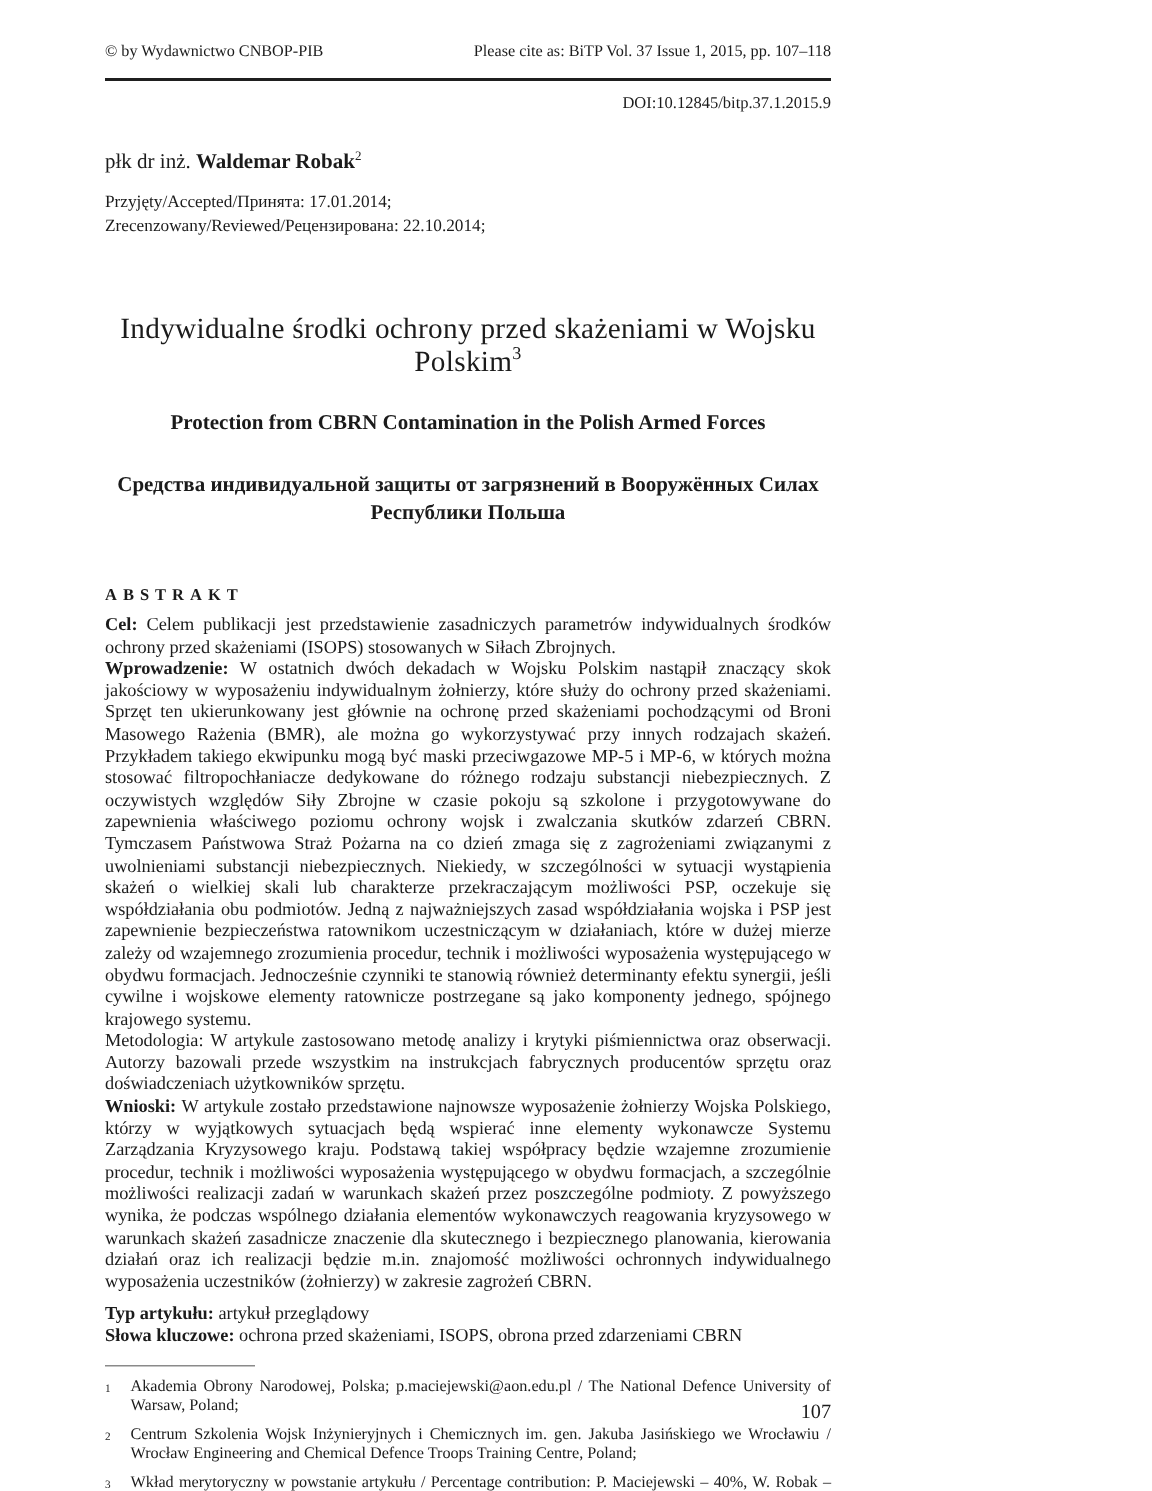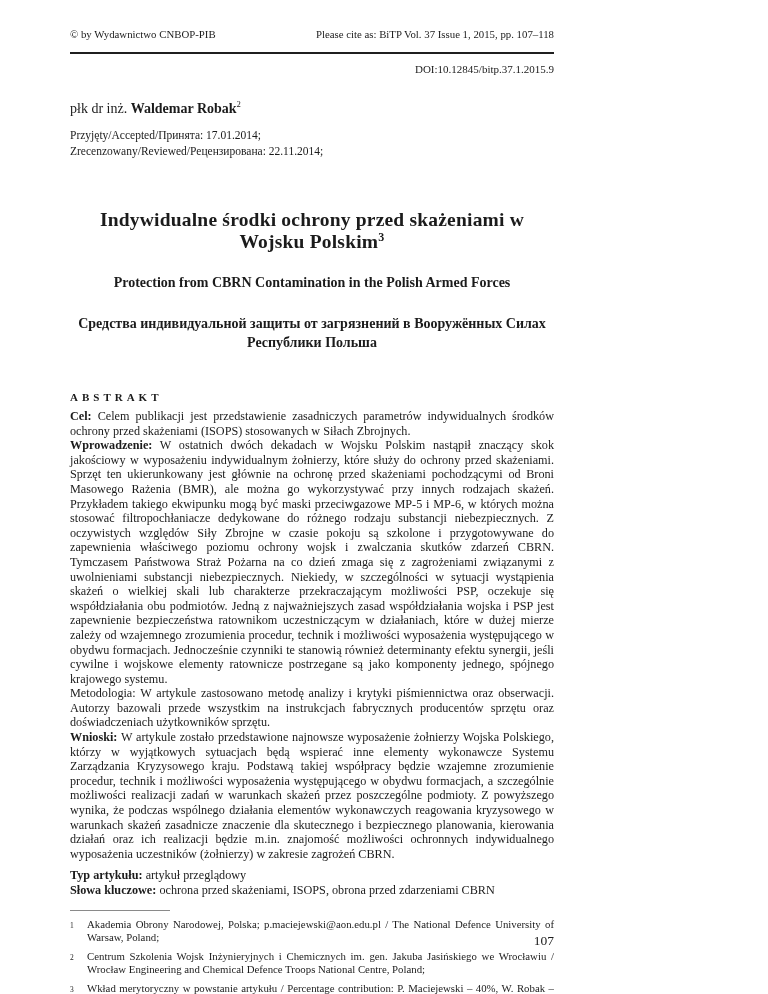--- a/index.html
+++ b/index.html
@@ -51,21 +51,21 @@
   .date-line {
     font-size: 11.5px;
     line-height: 16px;
   }
 
   
   .title-pl {
     margin-top: 50px;
     text-align: center;
     font-size: 19.5px;
-    font-weight: bold;
+    font-weight: normal;
     letter-spacing: 0.2px;
   }
   .title-en {
     margin-top: 22px;
     text-align: center;
     font-size: 14px;
     font-weight: bold;
   }
   .title-ru {
     margin-top: 23px;
@@ -147,21 +147,21 @@
 
   <div class="authors">
     <div class="author-line">
       <span>płk dr inż.</span>
       <b>Waldemar Robak</b><sup>2</sup>
     </div>
   </div>
 
   <div class="dates">
     <div class="date-line">Przyjęty/Accepted/Принята: 17.01.2014;</div>
-    <div class="date-line">Zrecenzowany/Reviewed/Рецензирована: 22.11.2014;</div>
+    <div class="date-line">Zrecenzowany/Reviewed/Рецензирована: 22.10.2014;</div>
   </div>
 
   <h1 class="title-pl"><span>Indywidualne środki ochrony przed skażeniami w Wojsku Polskim</span><sup>3</sup></h1>
   <h2 class="title-en">Protection from CBRN Contamination in the Polish Armed Forces</h2>
   <h2 class="title-ru">Средства индивидуальной защиты от загрязнений в Вооружённых Силах Республики Польша</h2>
 
   <div class="abstract-heading">ABSTRAKT</div>
   <div class="abstract-body">
     <p>
       <span class="lbl">Cel:</span>
@@ -193,21 +193,21 @@
   </div>
 
   <hr class="footnote-rule">
   <div class="footnotes">
     <div class="footnote">
       <span class="fn-num">1</span>
       <span class="fn-text">Akademia Obrony Narodowej, Polska; p.maciejewski@aon.edu.pl / The National Defence University of Warsaw, Poland;</span>
     </div>
     <div class="footnote">
       <span class="fn-num">2</span>
-      <span class="fn-text">Centrum Szkolenia Wojsk Inżynieryjnych i Chemicznych im. gen. Jakuba Jasińskiego we Wrocławiu / Wrocław Engineering and Chemical Defence Troops National Centre, Poland;</span>
+      <span class="fn-text">Centrum Szkolenia Wojsk Inżynieryjnych i Chemicznych im. gen. Jakuba Jasińskiego we Wrocławiu / Wrocław Engineering and Chemical Defence Troops Training Centre, Poland;</span>
     </div>
     <div class="footnote">
       <span class="fn-num">3</span>
       <span class="fn-text">Wkład merytoryczny w powstanie artykułu / Percentage contribution: P. Maciejewski – 40%, W. Robak – 30%, M. Młynarczyk – 30%;</span>
     </div>
   </div>
 
   <div class="page-number">107</div>
 
 </div>

